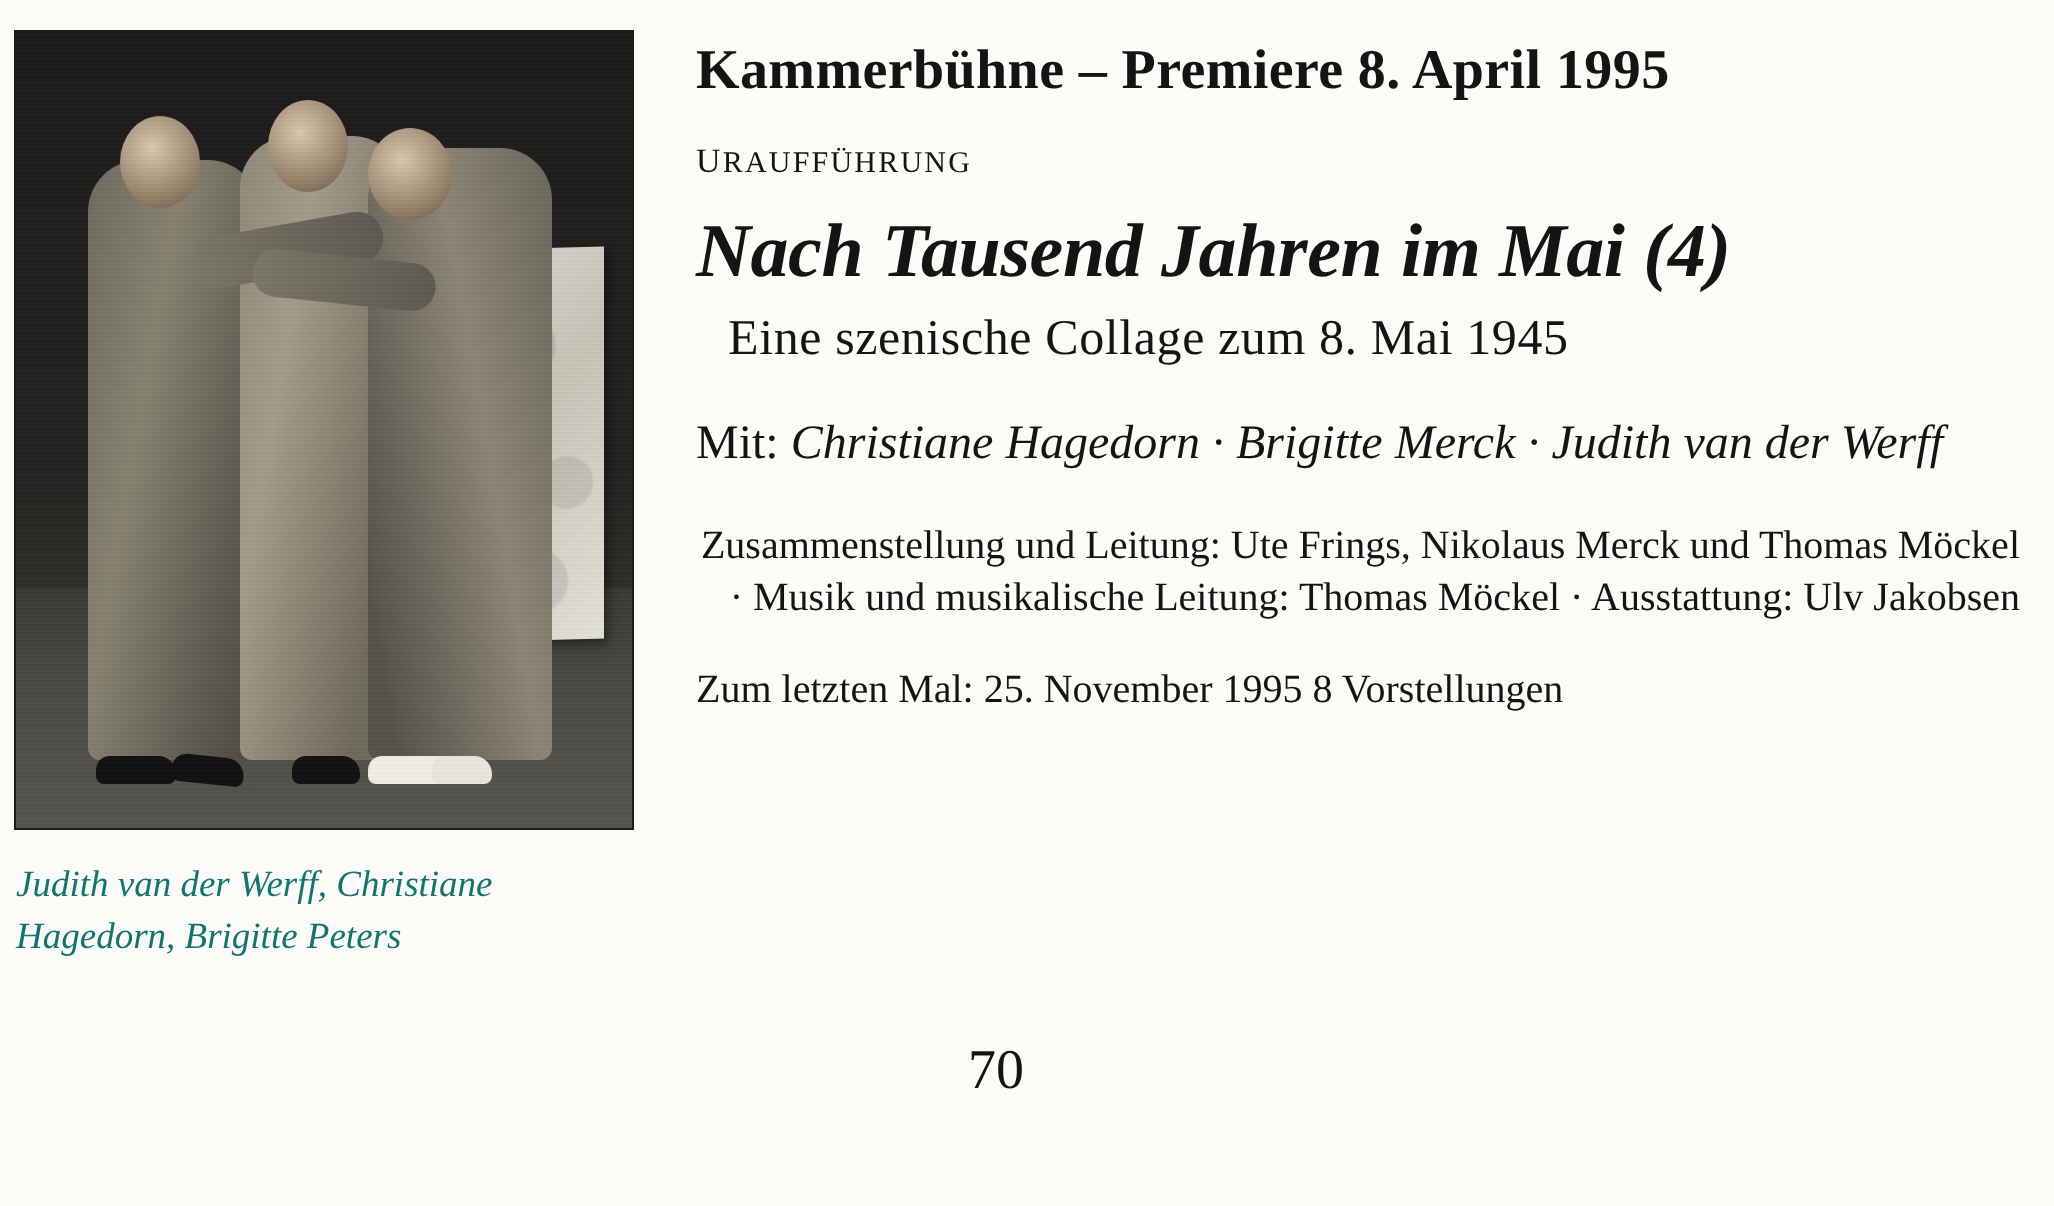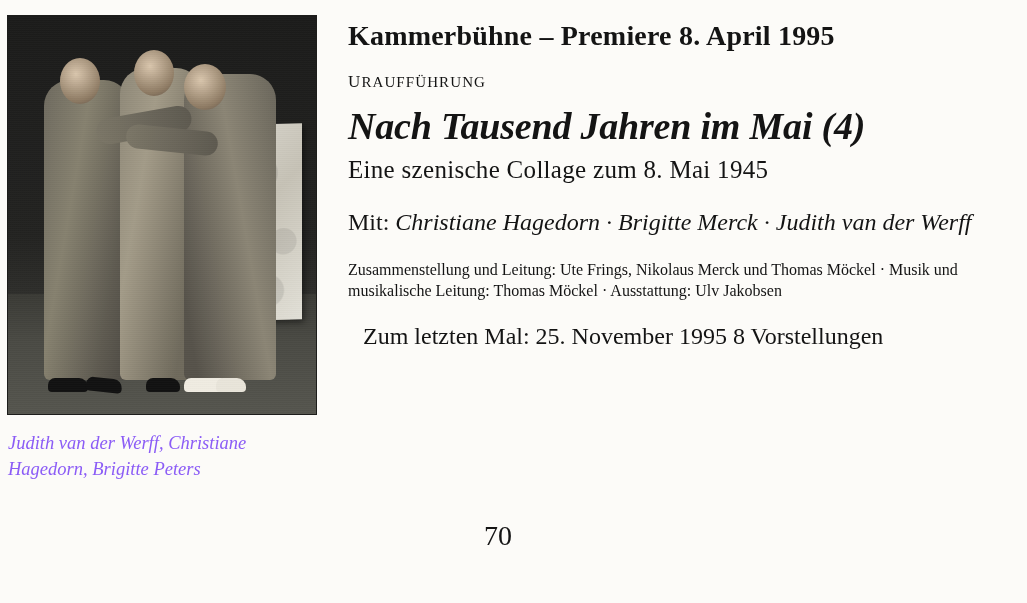--- a/index.html
+++ b/index.html
@@ -126,21 +126,21 @@
       repeating-linear-gradient(0deg, rgba(255,255,255,.015) 0 1px, rgba(0,0,0,.015) 1px 2px);
     pointer-events: none;
   }
 
   .caption {
     margin-top: 16px;
     width: 300px;
     font-style: italic;
     font-size: 18.5px;
     line-height: 1.42;
-    color: #8b5cf6;
+    color: #0f766e;
     font-family: "Liberation Serif", serif;
   }
 
   
   .text-block {
     position: absolute;
     left: 348px;
     top: 20px;
     width: 662px;
   }
@@ -162,39 +162,40 @@
   .title {
     font-size: 38px;
     font-weight: bold;
     font-style: italic;
     margin: 0 0 8px 0;
     line-height: 1.12;
     letter-spacing: -.2px;
   }
   .subtitle {
     font-size: 25px;
-    margin: 0 0 22px 0;
+    margin: 0 0 22px 16px;
     letter-spacing: .3px;
   }
   .cast {
     font-size: 24px;
     line-height: 1.34;
     margin: 0 0 22px 0;
   }
   .cast .names {
     font-style: italic;
   }
   .credits {
-    font-size: 16px;
+    font-size: 20px;
     line-height: 1.30;
     margin: 0 0 22px 0;
+    text-align: right;
   }
   .lastshow {
-    font-size: 24px;
-    margin: 0 0 10px 15px;
+    font-size: 20px;
+    margin: 0 0 10px 0;
   }
   .folio {
     position: absolute;
     left: 348px;
     top: 520px;
     width: 300px;
     text-align: center;
     font-size: 28px;
   }
 </style>

